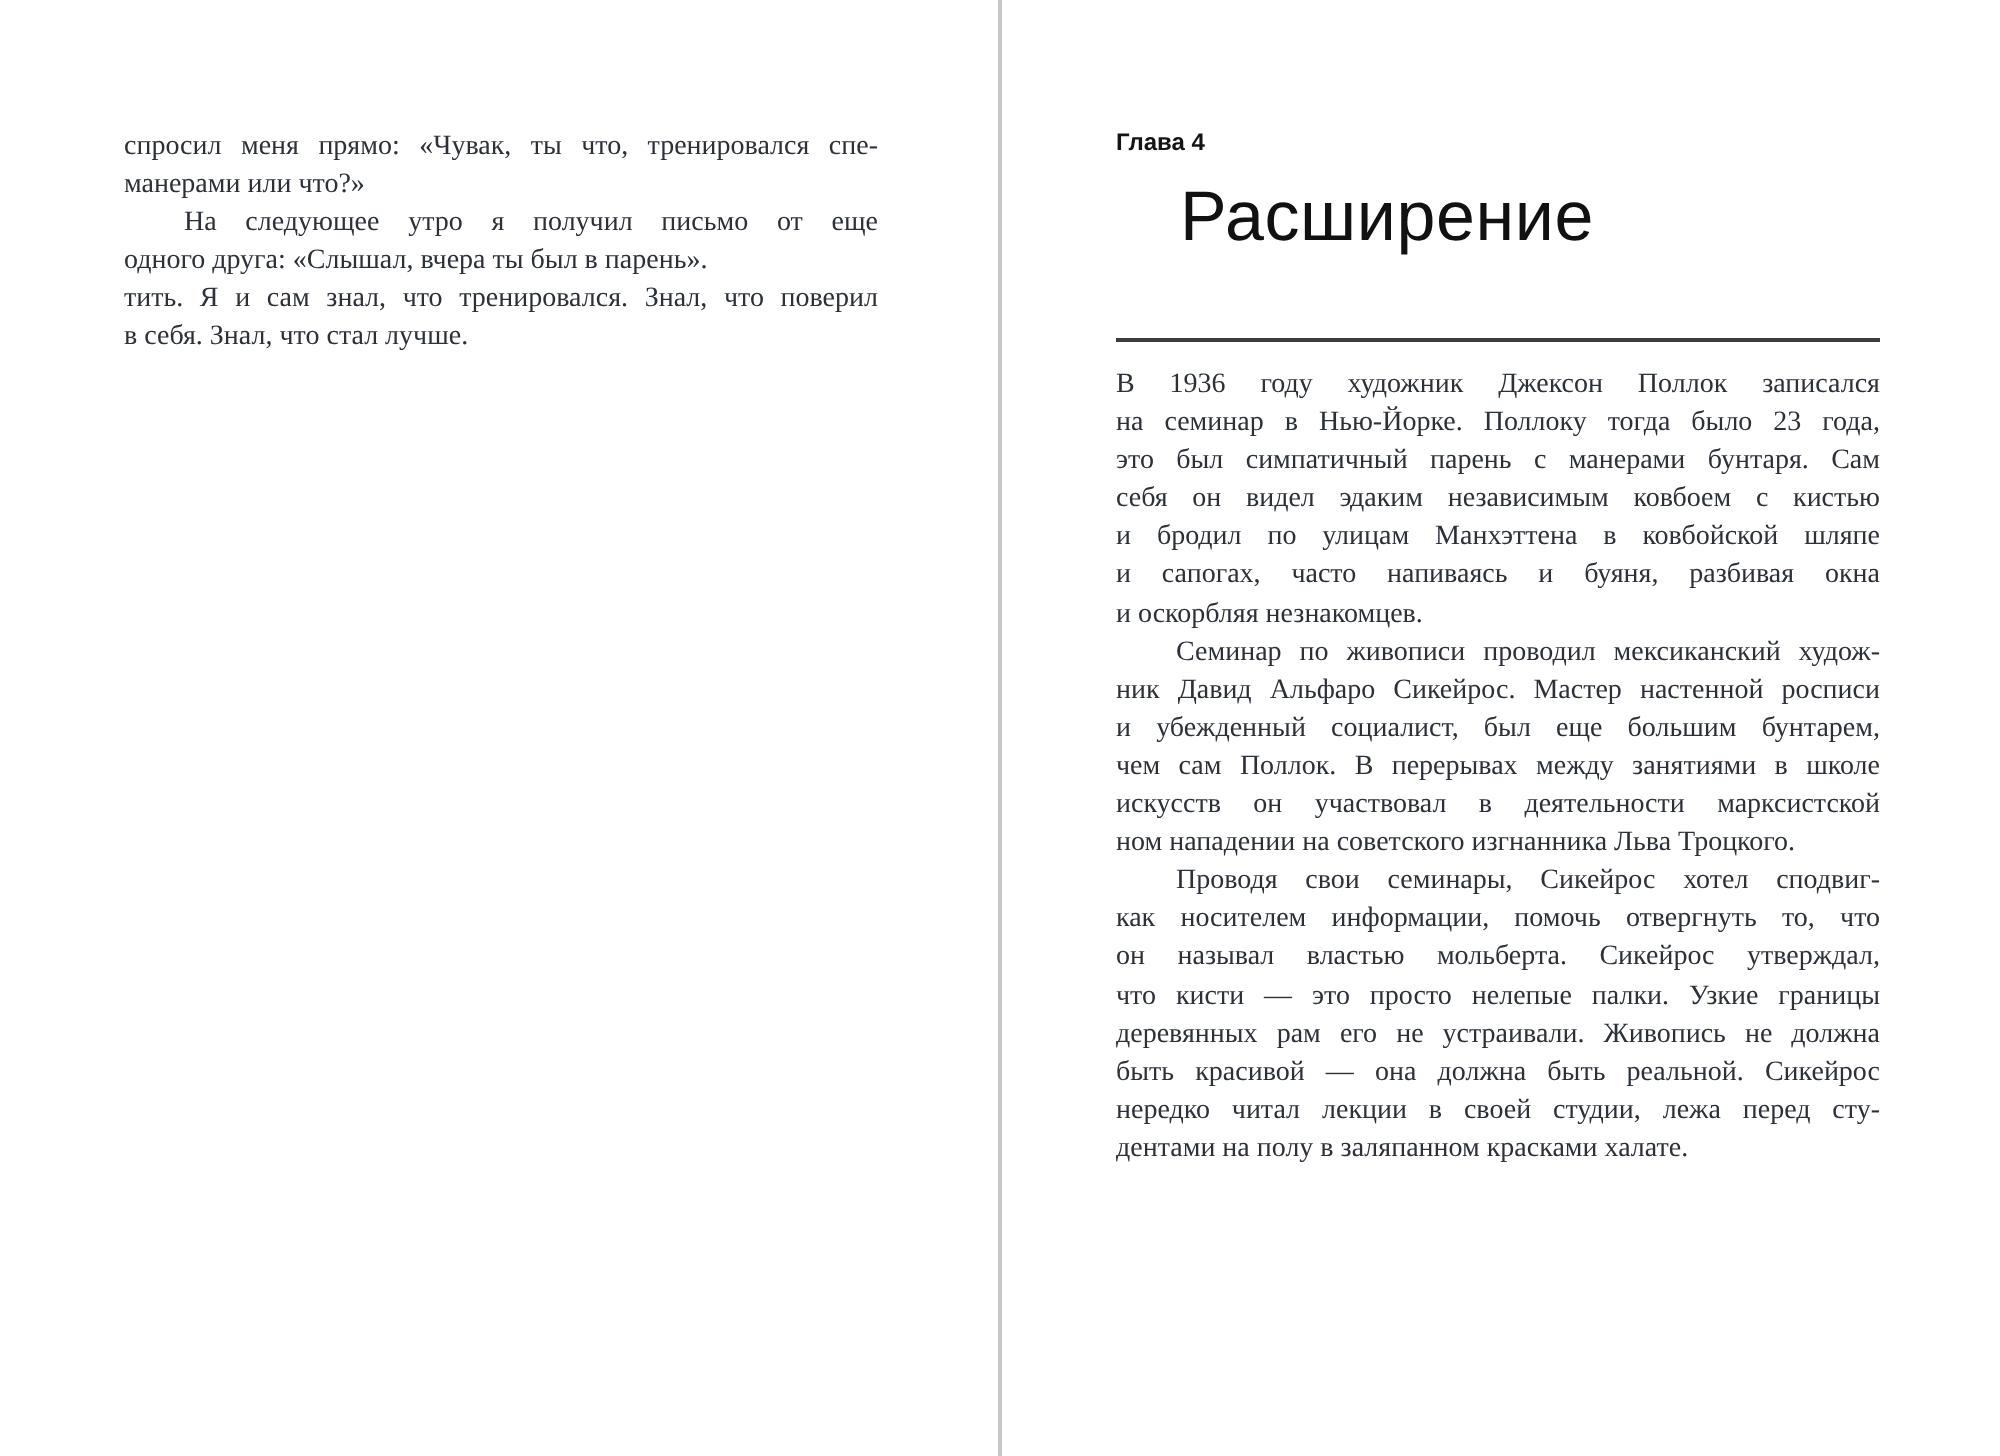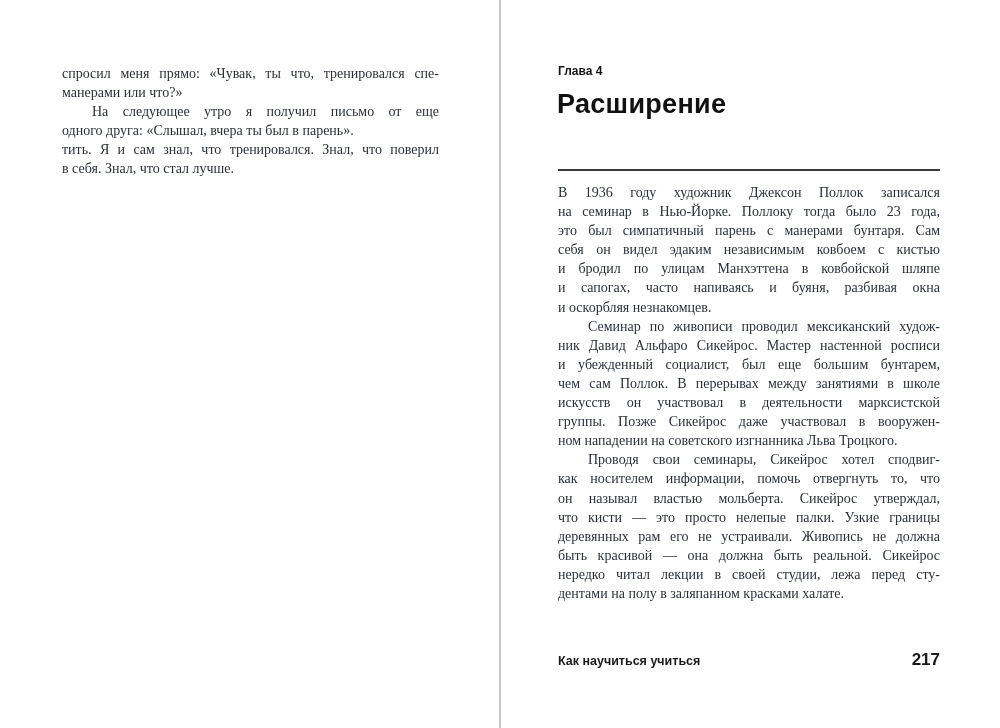--- a/index.html
+++ b/index.html
@@ -55,25 +55,25 @@
     position: absolute;
     left: 558px;
     top: 64px;
     font-family: "Liberation Sans", "DejaVu Sans", sans-serif;
     font-weight: bold;
     font-size: 12px;
     color: #141414;
   }
   #chapter-title {
     position: absolute;
-    left: 557px;
+    left: 590px;
     top: 89px;
     font-family: "Liberation Sans", "DejaVu Sans", sans-serif;
-    font-weight: bold;
-    font-size: 27px;
+    font-weight: normal;
+    font-size: 35px;
     letter-spacing: 0.3px;
     color: #111111;
   }
   #section-rule {
     position: absolute;
     left: 558px;
     top: 169px;
     width: 382px;
     height: 2px;
     background: #3c3c3c;
@@ -132,33 +132,28 @@
         <div class="line">и бродил по улицам Манхэттена в ковбойской шляпе</div>
         <div class="line">и сапогах, часто напиваясь и буяня, разбивая окна</div>
         <div class="line last">и оскорбляя незнакомцев.</div>
       </div>
       <div class="para">
         <div class="line indent">Семинар по живописи проводил мексиканский худож-</div>
         <div class="line">ник Давид Альфаро Сикейрос. Мастер настенной росписи</div>
         <div class="line">и убежденный социалист, был еще большим бунтарем,</div>
         <div class="line">чем сам Поллок. В перерывах между занятиями в школе</div>
         <div class="line">искусств он участвовал в деятельности марксистской</div>
-        <div class="line">группы. Позже Сикейрос даже участвовал в вооружен-</div>
         <div class="line last">ном нападении на советского изгнанника Льва Троцкого.</div>
       </div>
       <div class="para">
         <div class="line indent">Проводя свои семинары, Сикейрос хотел сподвиг-</div>
         <div class="line">как носителем информации, помочь отвергнуть то, что</div>
         <div class="line">он называл властью мольберта. Сикейрос утверждал,</div>
         <div class="line">что кисти — это просто нелепые палки. Узкие границы</div>
         <div class="line">деревянных рам его не устраивали. Живопись не должна</div>
         <div class="line">быть красивой — она должна быть реальной. Сикейрос</div>
         <div class="line">нередко читал лекции в своей студии, лежа перед сту-</div>
         <div class="line last">дентами на полу в заляпанном красками халате.</div>
       </div>
     </div>
 
-  <div id="right-footer">
-    <span id="running-title">Как научиться учиться</span>
-    <span id="page-number">217</span>
-  </div>
 
 </div>
 
 </body></html>

